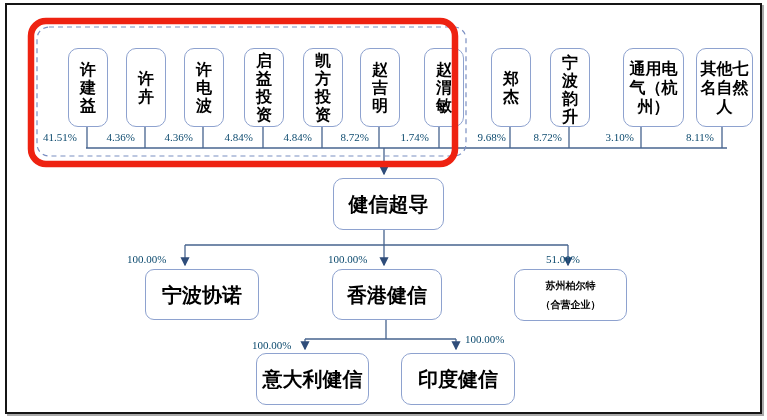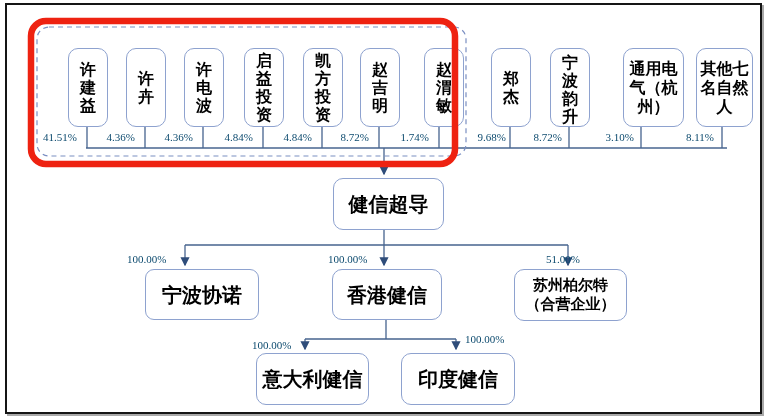--- a/index.html
+++ b/index.html
@@ -106,21 +106,21 @@
   <div class="pct l" style="left:328px;top:253px;">100.00%</div>
   <div class="pct l" style="left:510px;top:253px;margin-left:36px;">51.00%</div>
 
   <div class="box" style="left:145px;top:269px;width:112px;height:49px;border-radius:9px;">
       <span class="htext">宁波协诺</span>
     </div>
   <div class="box" style="left:332px;top:269px;width:108px;height:49px;">
       <span class="htext">香港健信</span>
     </div>
   <div class="box" style="left:514px;top:269px;width:111px;height:50px;">
-      <span class="htext" style="font-size:15px;line-height:19px;">苏州柏尔特
+      <span class="htext" style="font-size:10px;line-height:19px;">苏州柏尔特
 （合营企业）</span>
     </div>
 
   <div class="pct l" style="left:252px;top:339px;">100.00%</div>
   <div class="pct l" style="left:465px;top:333px;">100.00%</div>
 
   <div class="box" style="left:256px;top:353px;width:111px;height:50px;">
       <span class="htext">意大利健信</span>
     </div>
   <div class="box" style="left:401px;top:353px;width:112px;height:50px;">

